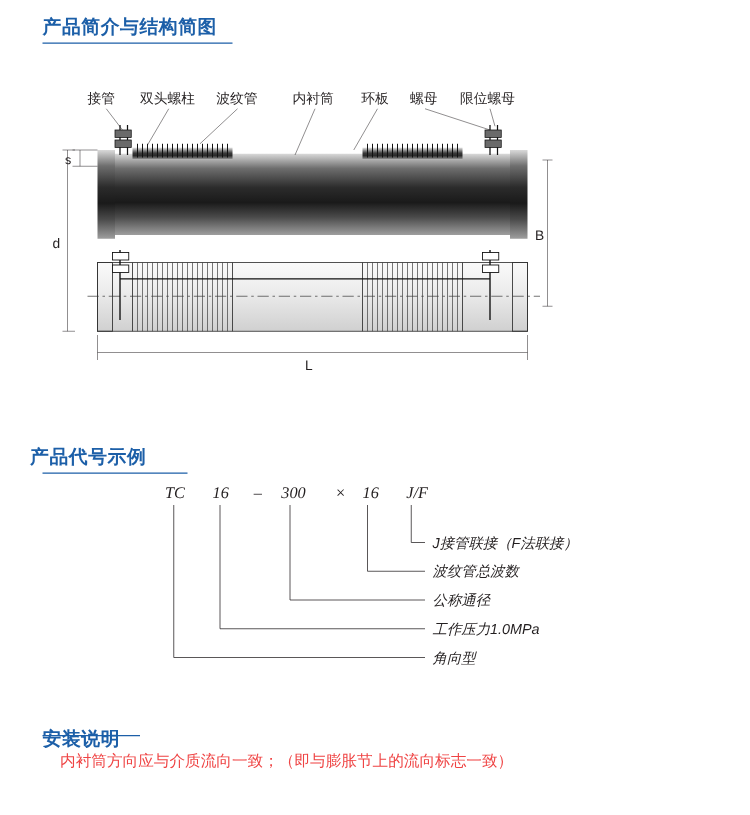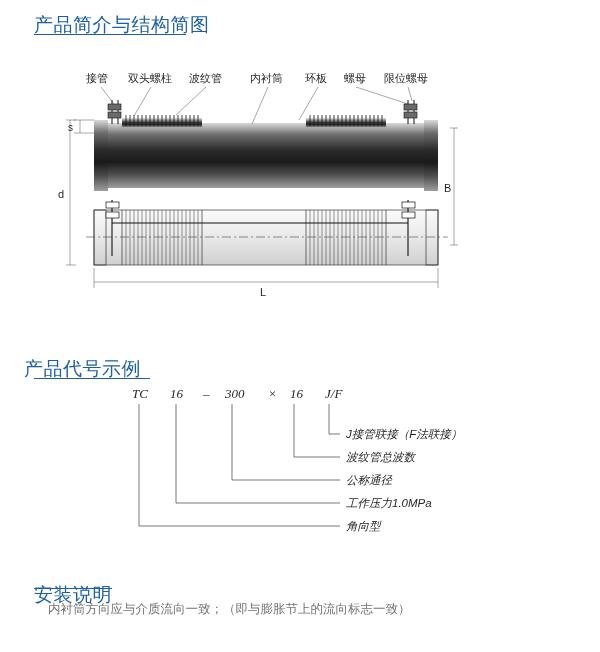--- a/index.html
+++ b/index.html
@@ -10,41 +10,41 @@
   body {
     width: 600px;
     height: 652px;
     position: relative;
     font-family: "Liberation Sans", sans-serif;
     color: #231f20;
     overflow: hidden;
   }
   .section-title {
     position: absolute;
-    font-size: 19px;
-    font-weight: normal;
+    font-size: 15px;
+    font-weight: bold;
     color: #1c5fa8;
     letter-spacing: 0.5px;
   }
   .title-rule {
     position: absolute;
     height: 1px;
     background: #1c5fa8;
   }
   #title1 { left: 34px; top: 12px; }
   #rule1  { left: 34px; top: 34px; width: 152px; }
   #title2 { left: 24px; top: 356px; }
   #rule2  { left: 34px; top: 378px; width: 116px; }
   #title3 { left: 34px; top: 566px; margin-top: 16px; }
   #rule3  { left: 34px; top: 588px; width: 78px; }
 
   
   #figure1 {
     position: absolute;
-    left: 56px;
+    left: 40px;
     top: 60px;
     width: 520px;
     height: 240px;
   }
   #figure1 svg { display: block; }
 
   
   #figure2 {
     position: absolute;
     left: 40px;
@@ -59,21 +59,21 @@
   #notes {
     position: absolute;
     left: 48px;
     top: 600px;
     width: 520px;
   }
   #notes p {
     margin: 0 0 4px 0;
     font-size: 12.5px;
     line-height: 19px;
-    color: #737373;
+    color: #ef4444;
   }
   .lbl { font-size: 11px; fill: #231f20; font-family: "Liberation Sans", sans-serif; }
   .lbl-sm { font-size: 10px; fill: #231f20; font-family: "Liberation Sans", sans-serif; }
   .code { font-size: 13px; fill: #231f20; font-family: "Liberation Serif", serif; }
   .codedesc { font-size: 11.5px; fill: #231f20; font-family: "Liberation Sans", sans-serif; }
   .thin { stroke: #231f20; stroke-width: 0.6; fill: none; }
   .hair { stroke: #231f20; stroke-width: 0.4; fill: none; }
 </style>
 </head>
 <body>

